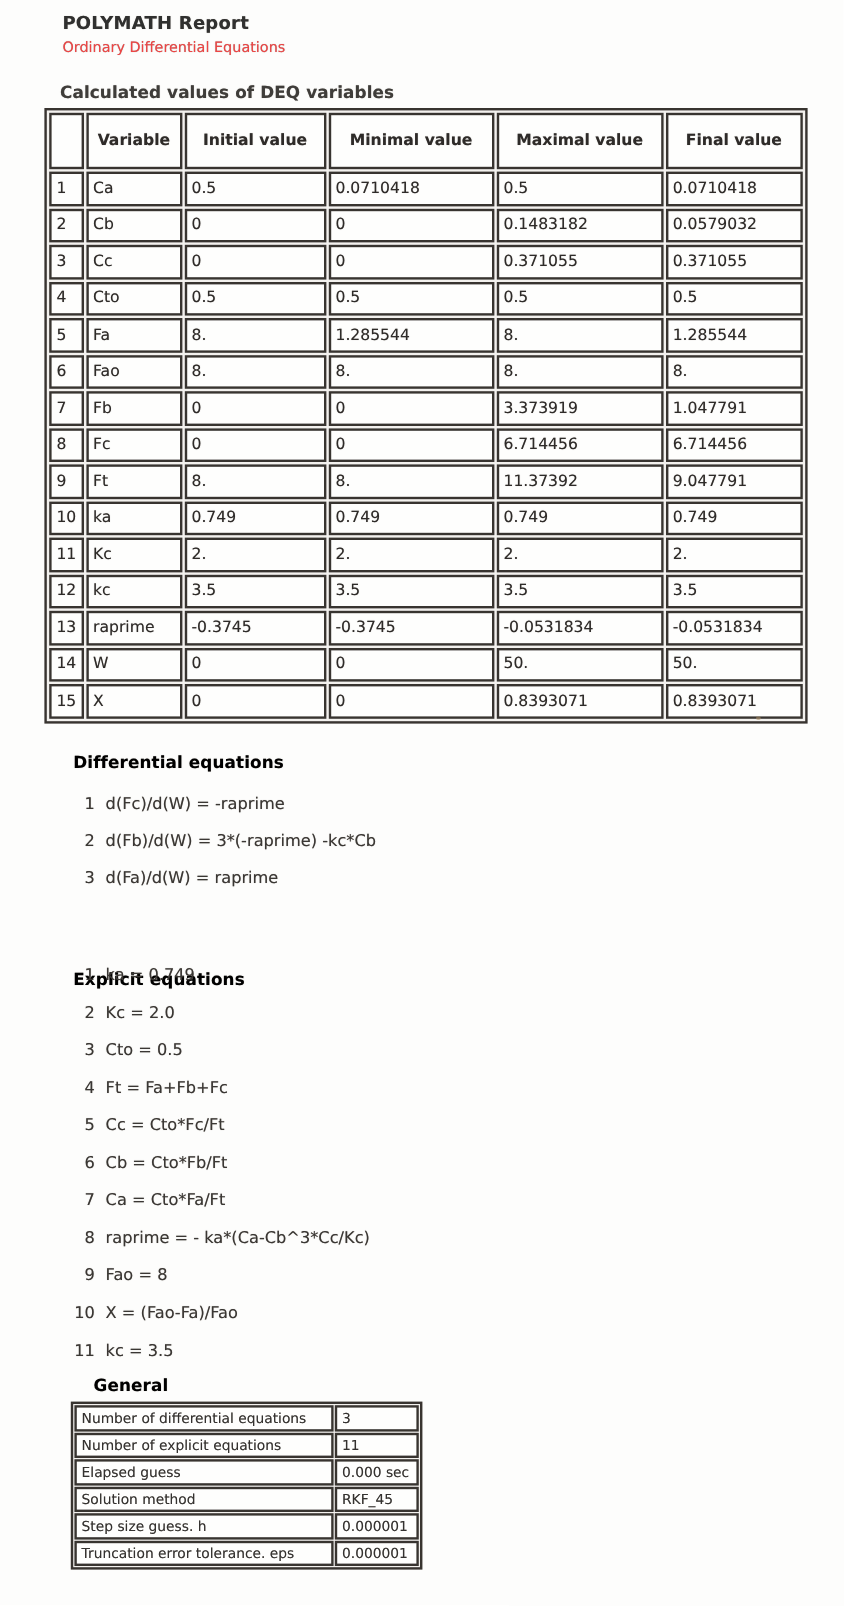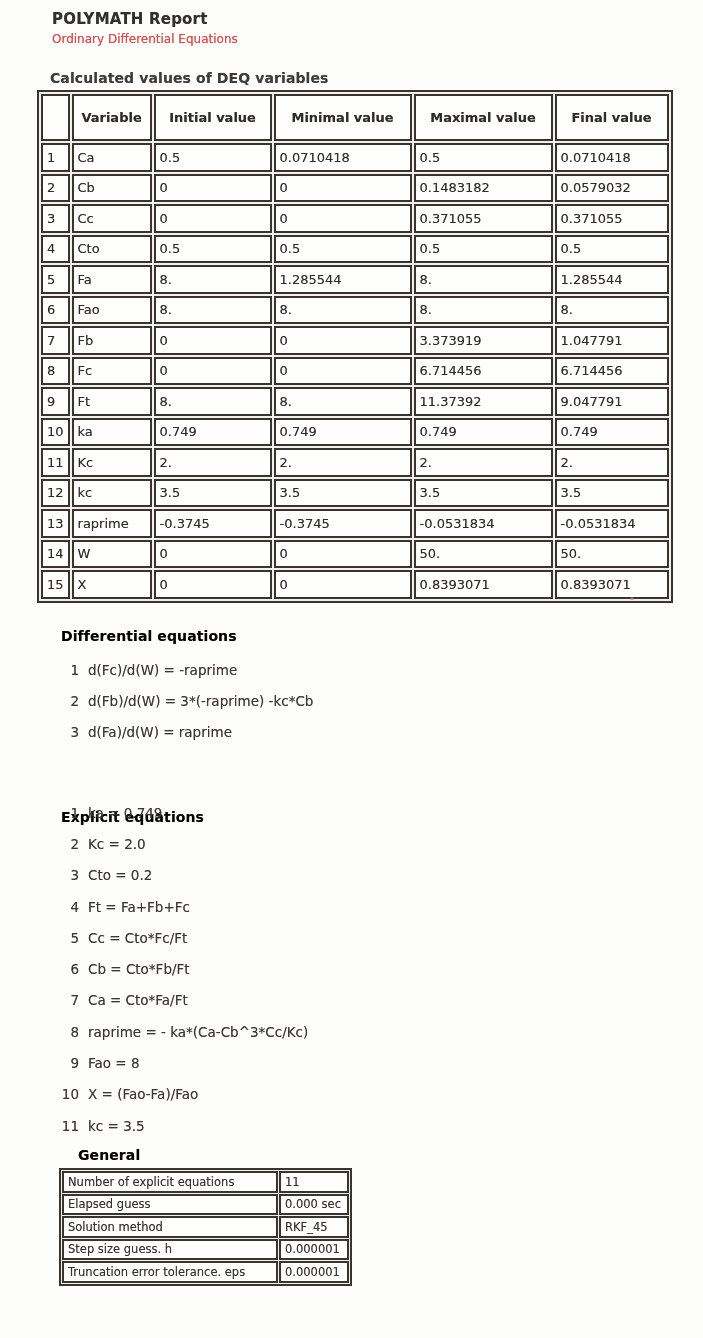--- a/index.html
+++ b/index.html
@@ -261,21 +261,21 @@
       <div class="eq-line">
         <span class="eq-num">1</span>
         <span class="eq-text">ka = 0.749</span>
       </div>
       <div class="eq-line">
         <span class="eq-num">2</span>
         <span class="eq-text">Kc = 2.0</span>
       </div>
       <div class="eq-line">
         <span class="eq-num">3</span>
-        <span class="eq-text">Cto = 0.2</span>
+        <span class="eq-text">Cto = 0.5</span>
       </div>
       <div class="eq-line">
         <span class="eq-num">4</span>
         <span class="eq-text">Ft = Fa+Fb+Fc</span>
       </div>
       <div class="eq-line">
         <span class="eq-num">5</span>
         <span class="eq-text">Cc = Cto*Fc/Ft</span>
       </div>
       <div class="eq-line">
@@ -306,20 +306,24 @@
 
   <div class="section-heading gen-heading scan-text">General</div>
 
   <table class="gen-table">
     <colgroup>
       <col style="width:216px">
         <col style="width:70px">
     </colgroup>
     <tbody>
         <tr>
+          <td>Number of differential equations</td>
+          <td>3</td>
+        </tr>
+        <tr>
           <td>Number of explicit equations</td>
           <td>11</td>
         </tr>
         <tr>
           <td>Elapsed guess</td>
           <td>0.000 sec</td>
         </tr>
         <tr>
           <td>Solution method</td>
           <td>RKF_45</td>

